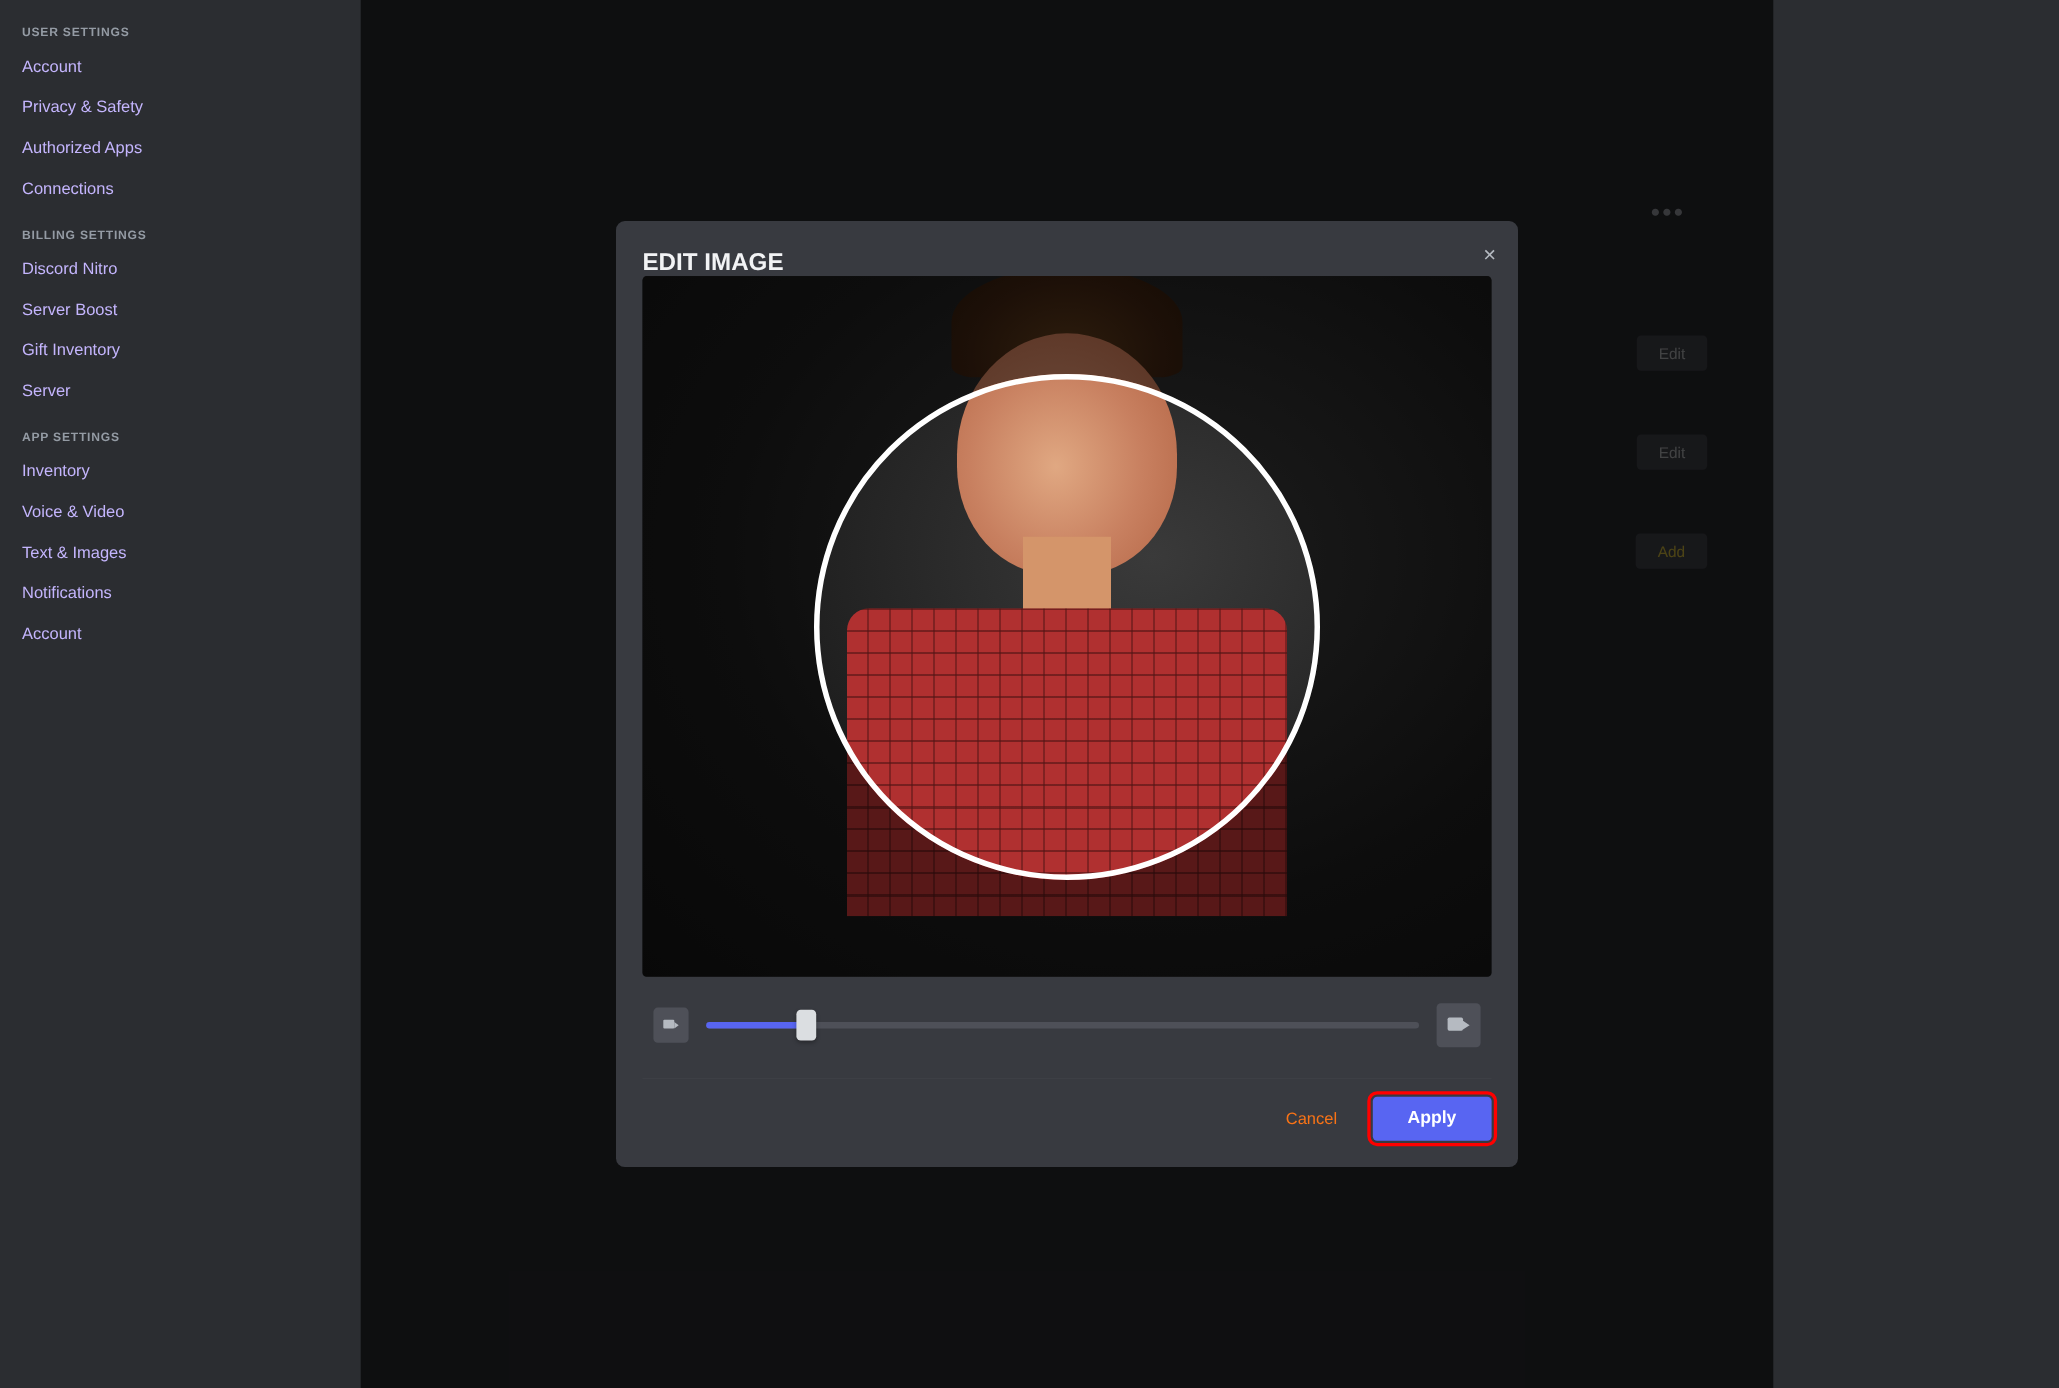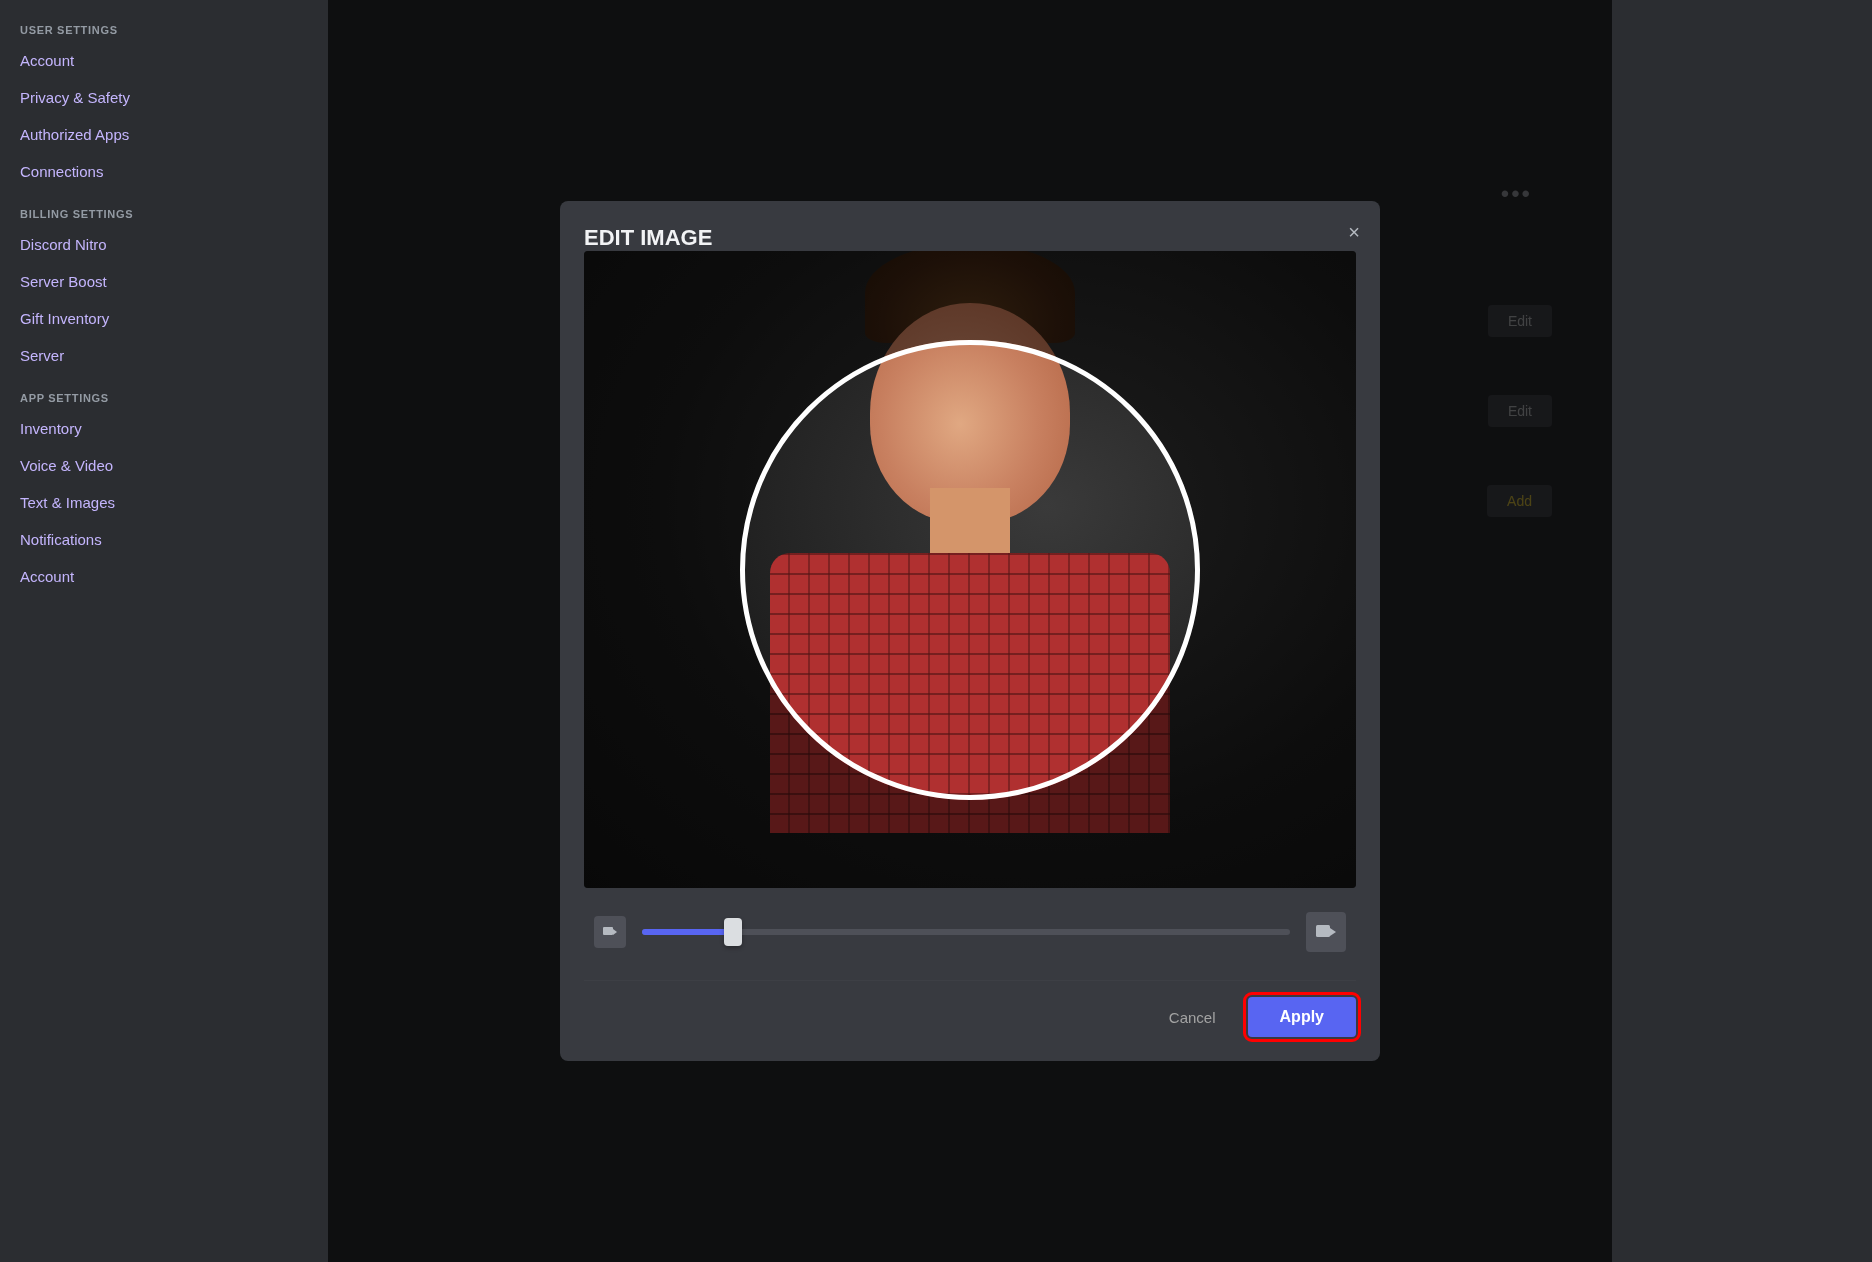--- a/index.html
+++ b/index.html
@@ -346,21 +346,21 @@
       justify-content: flex-end;
       gap: 16px;
       padding-top: 16px;
       border-top: 1px solid #3d3f45;
       margin-top: 8px;
     }
 
     .btn-cancel {
       background: none;
       border: none;
-      color: #a3a3a3;
+      color: #f97316;
       font-size: 15px;
       cursor: pointer;
       padding: 10px 16px;
     }
 
     .btn-apply {
       background: #5865f2;
       color: white;
       border: none;
       border-radius: 4px;

